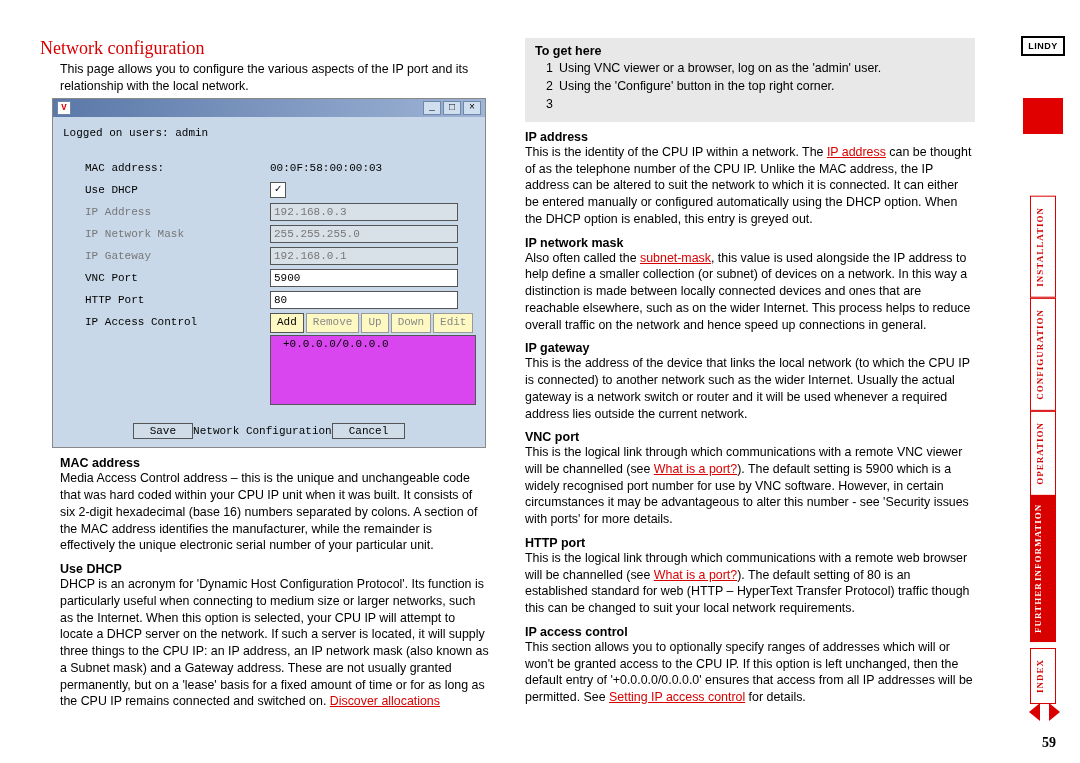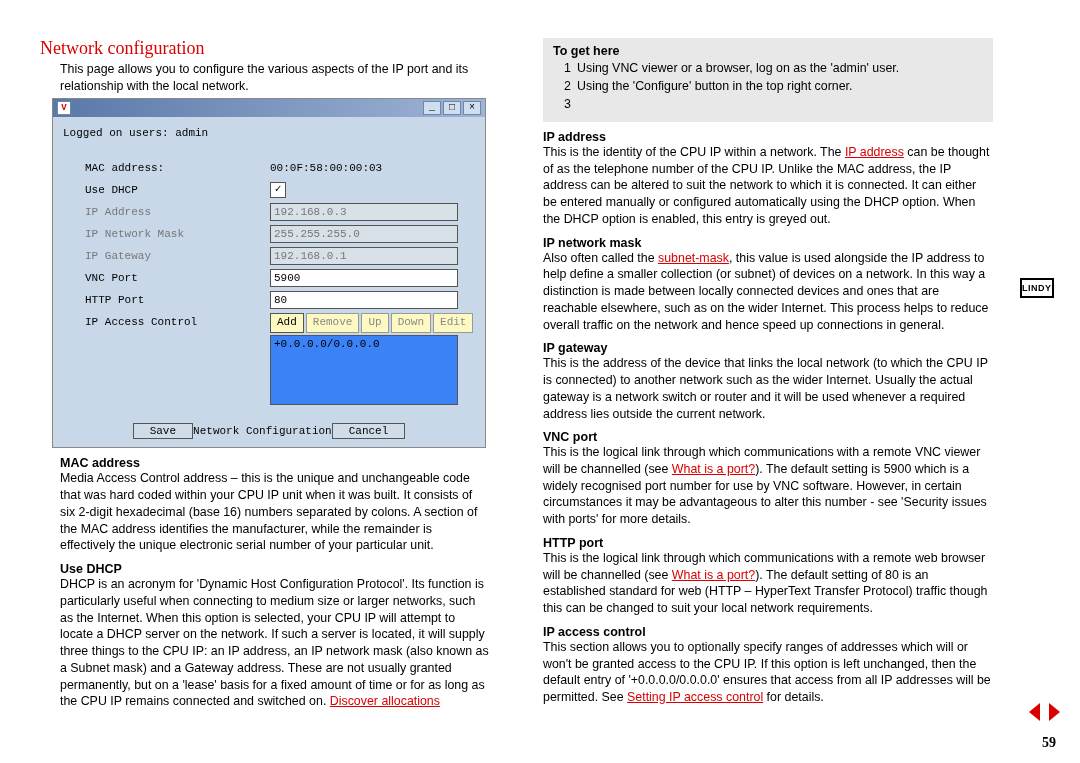--- a/index.html
+++ b/index.html
@@ -12,21 +12,20 @@
     color: #000;
     background: #fff;
     position: relative;
     overflow: hidden;
   }
   .page {
     display: flex;
     padding: 38px 20px 20px 40px;
     box-sizing: border-box;
     height: 100%;
-    gap: 18px;
   }
   .col {
     box-sizing: border-box;
   }
   .col-left { width: 475px; padding-right: 25px; }
   .col-right { width: 460px; padding-left: 10px;}
   .title {
     color: #d90000;
     font-family: Georgia, serif;
     font-size: 18px;
@@ -77,22 +76,22 @@
   .chk { width:14px; height:14px; border:1px solid #555; background:#fff;
     text-align:center; line-height:12px; font-size:11px; }
   .btnrow { display:flex; gap:2px; margin-left:207px; margin-top:2px;}
   .sbtn {
     height:18px; padding:0 6px; background:#fef9c3; border:1px solid #555;
     font-family:"Courier New",monospace; font-size:11px; text-align:center;
     line-height:16px;
   }
   .sbtn.dis { color:#888; border-color:#999;}
   .bigbox {
-    width:180px; height:64px; border:1px solid #555; background:#3b82f6;
-    margin-left:207px; margin-top:2px; padding:2px 3px;
+    width:180px; height:64px; border:1px solid #555; background:#d946ef;
+    margin-left:207px; margin-top:2px; padding:2px 12px;
     font-family:"Courier New",monospace; font-size:11px;
   }
   .footer-row {
     position:absolute; bottom:8px; left:0; right:0;
     display:flex; justify-content:center; padding:0 28px;
   }
   .fbtn {
     padding:1px 16px; background:#d0dce8; border:1px solid #555;
     font-family:"Courier New",monospace; font-size:11px;
   }
@@ -105,21 +104,21 @@
   }
   .box-togethere h5 { margin:0 0 2px 0; font-size:12.5px; font-weight:bold;}
   .steps { margin:0; padding:0 0 0 4px; font-size:12.4px; line-height:1.45;}
   .steps .srow { display:flex; }
   .steps .snum { width:14px; flex-shrink:0; text-align:right; padding-right:6px;}
   .rcol h4 { margin-left:0; }
   .rcol .para { margin-left:0; }
   
   .sidenav {
     position:absolute; right:14px; top:36px; width:46px;
-    display:flex; align-items:center;gap:38px;
+    display:flex; flex-direction:column; align-items:center;gap:38px;
   }
   .brand {
     width:40px; height:16px; border:2px solid #000; font-size:9px; text-align:center;
     line-height:16px; font-weight:bold; letter-spacing:0.5px; margin-bottom:4px;
     font-family: Arial, sans-serif;
   }
   .brandblock { width:40px; height:36px; background:#e00000; margin-bottom:24px;}
   .navcol { display:flex; flex-direction:column; gap:0; }
   .navitem {
     writing-mode: vertical-rl; transform: rotate(180deg);

